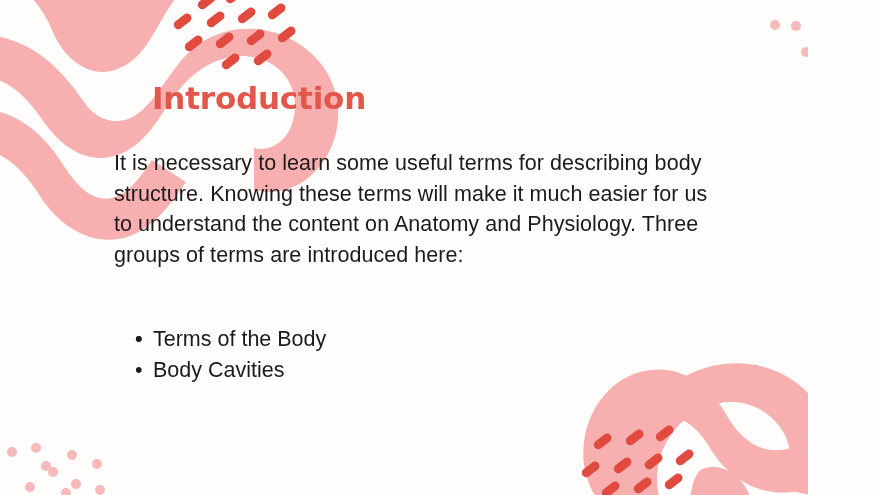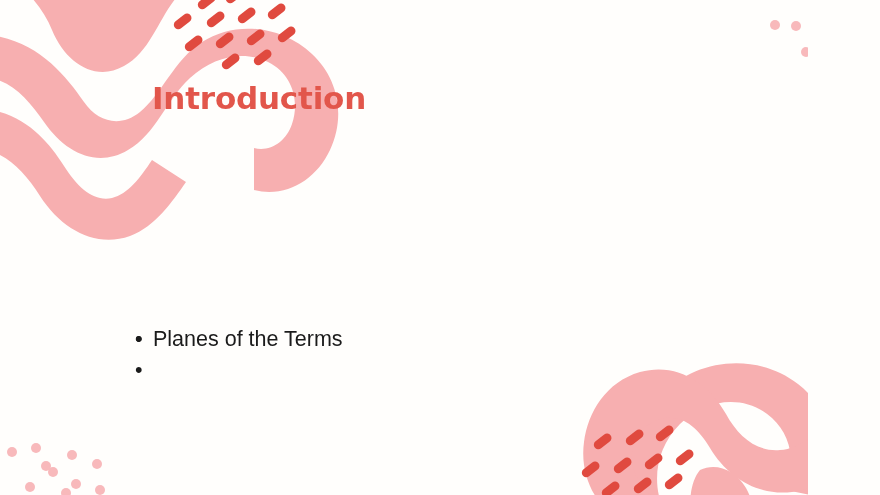--- a/index.html
+++ b/index.html
@@ -253,28 +253,30 @@
       <circle cx="97" cy="464" r="5"></circle>
       <circle cx="100" cy="490" r="5"></circle>
       <circle cx="66" cy="493" r="5"></circle>
     </g>
   </svg>
 
   <div class="content">
 
     <div id="slide-title">Introduction</div>
 
+    <div id="body-paragraph">It is necessary to learn some useful terms for describing body structure. Knowing these terms will make it much easier for us to understand the content on Anatomy and Physiology. Three groups of terms are introduced here:</div>
 
     <ul id="bullet-list">
       <li>
         <span class="bullet-dot">•</span>
       </li>
       <li>
         <span class="bullet-dot">•</span>
-        <span>Planes of the Terms</span>
+        <span>Terms of the Body</span>
       </li>
       <li>
         <span class="bullet-dot">•</span>
+        <span>Body Cavities</span>
       </li>
     </ul>
 
   </div>
 </div>
 
 </body></html>

